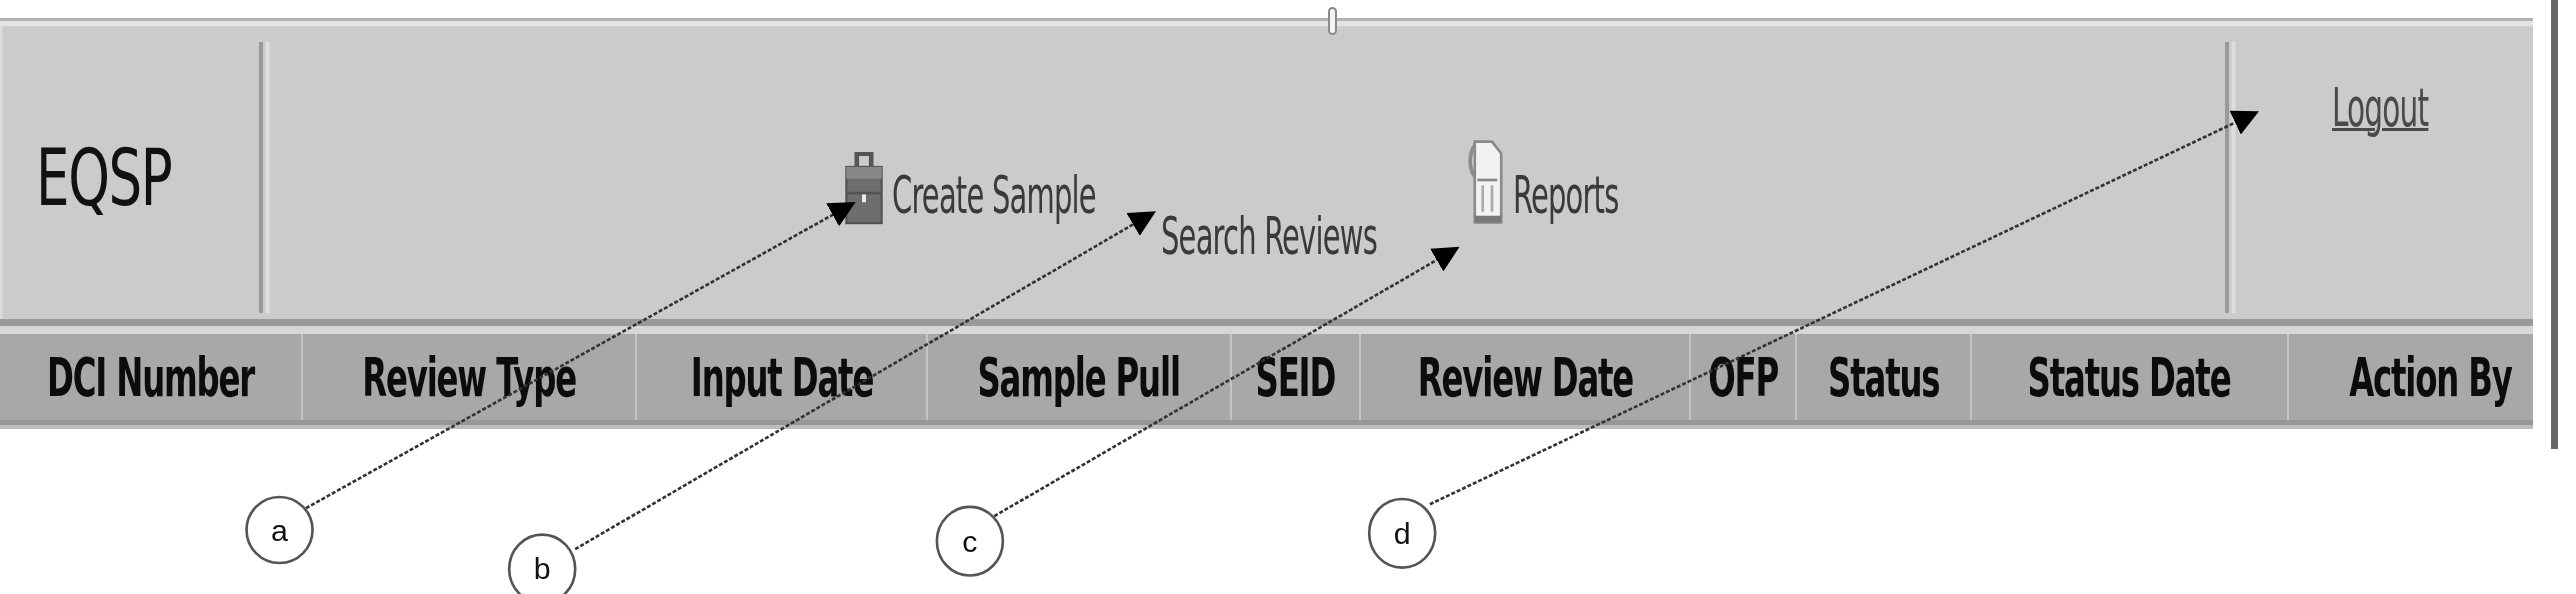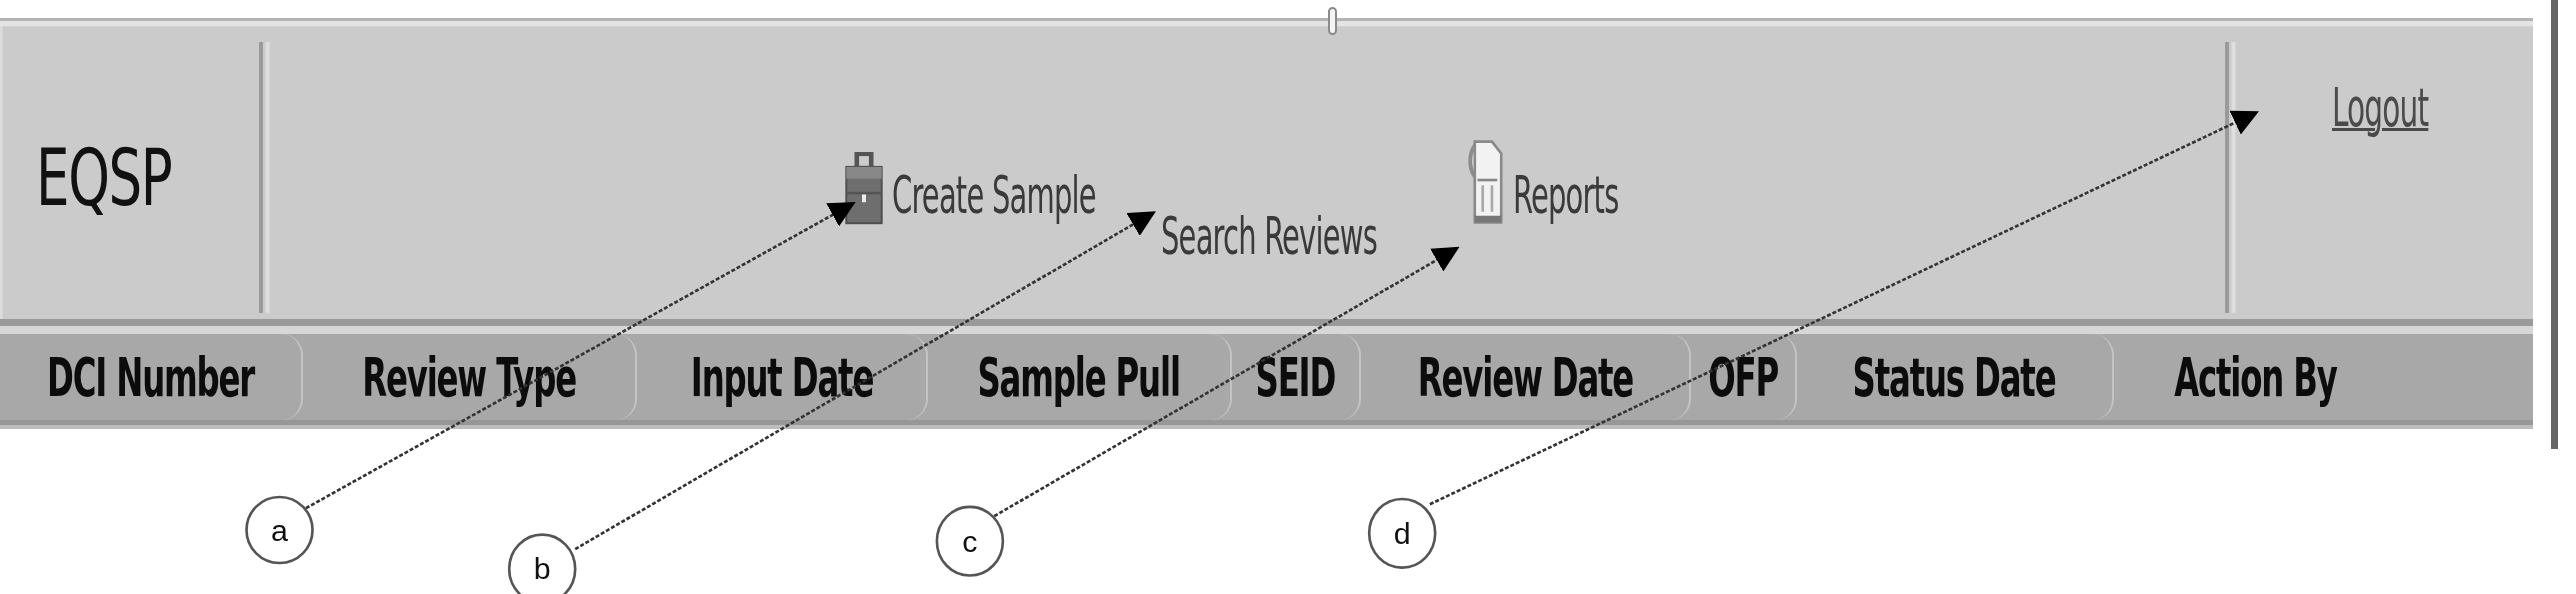--- a/index.html
+++ b/index.html
@@ -65,21 +65,21 @@
     position: absolute; left: 0; top: 316px; width: 2533px; height: 86px;
     background: #a8a8a8; border-bottom: 5.3px solid #979797;
     display: flex; box-sizing: content-box;
   }
   .thead::after {
     content: ""; position: absolute; left: 0; bottom: -8.6px; width: 100%; height: 3.3px; background: #bdbdbd;
   }
   .th {
     height: 86px; display: flex; align-items: center; justify-content: center;
     border-right: 2px solid #c4c4c4; box-sizing: border-box; cursor: pointer;
-    overflow: visible; position: relative; border-radius: 21px;
+    overflow: visible; position: relative;
   }
   .th:last-child { border-right: none; padding-left: 36px; }
   .th span {
     font-size: 54px; font-weight: bold; color: #0c0c0c; letter-spacing: -2px; white-space: nowrap;
     transform: scaleX(0.6); display: inline-block;
     font-family: "DejaVu Sans", sans-serif;
   }
 
   .frame-right {
     position: absolute; left: 2551px; top: 0; width: 6.6px; height: 449px; background: #666;
@@ -153,20 +153,23 @@
       </div>
     <div class="th" style="width:129px">
         <span>SEID</span>
       </div>
     <div class="th" style="width:330px">
         <span>Review Date</span>
       </div>
     <div class="th" style="width:106px">
         <span>OFP</span>
       </div>
+    <div class="th" style="width:175px">
+        <span>Status</span>
+      </div>
     <div class="th" style="width:317px">
         <span>Status Date</span>
       </div>
     <div class="th" style="width:246px">
         <span>Action By</span>
       </div>
   </div>
 </div>
 
 <div class="frame-right"></div>

